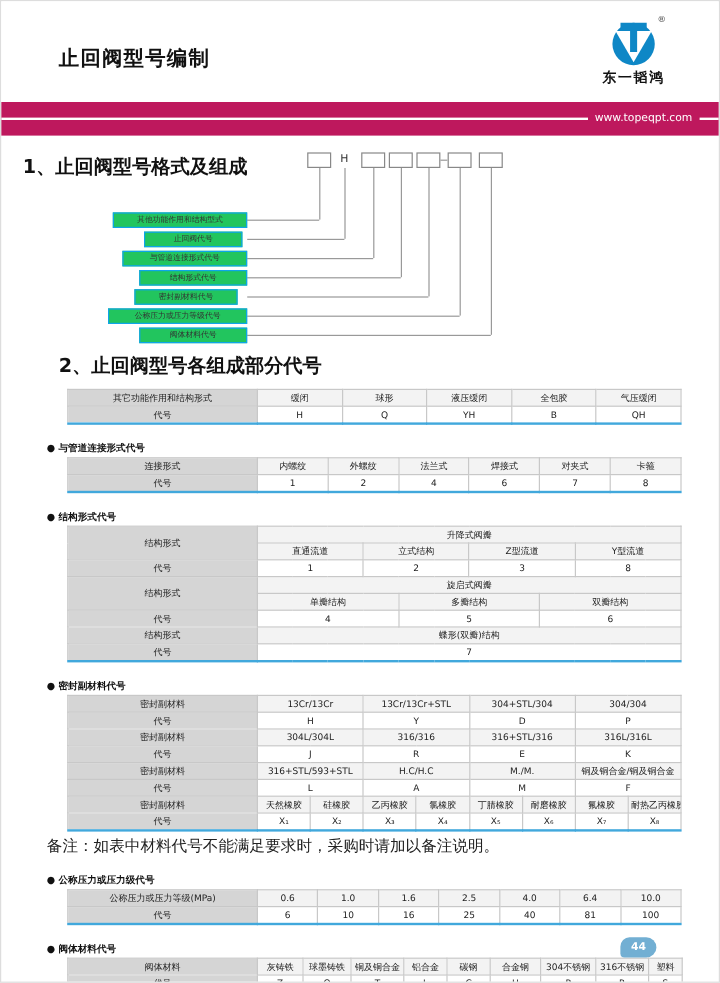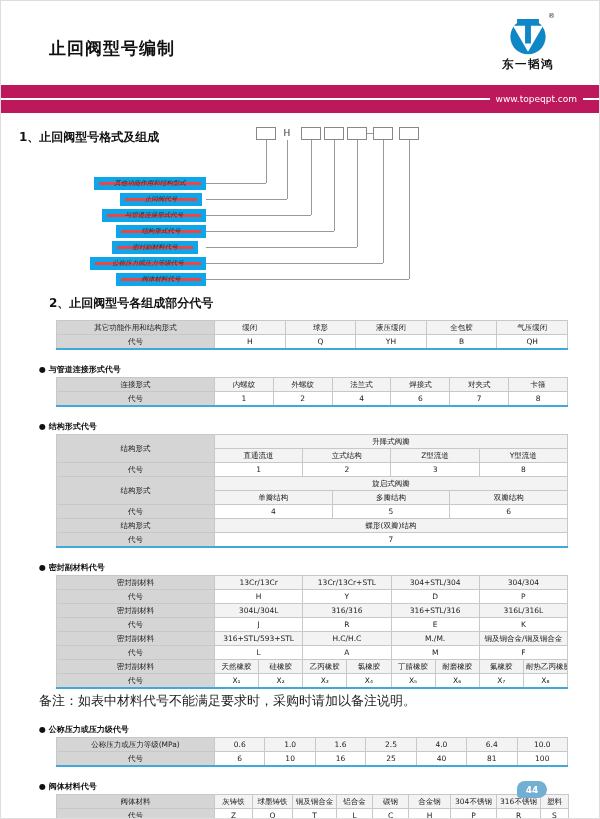--- a/index.html
+++ b/index.html
@@ -16,26 +16,26 @@
   .reg-mark{position:absolute;right:8px;top:-2px;font-size:7px;color:#333;}
   .logo-name{font-size:11.5px;font-weight:bold;color:#111;letter-spacing:1.5px;margin-top:1px;white-space:nowrap;}
   
   .banner{height:28px;background:#be185d;display:flex;align-items:center;}
   .bline{height:1.5px;background:#fff;}
   .bline.grow{flex:1;}
   .bline.short{width:16px;}
   .site-url{color:#fff;font-size:9px;margin:0 6px;white-space:nowrap;}
   
   .diagram{position:relative;height:166px;margin-top:12px;}
-  .sec-heading{font-size:12px;font-weight:bold;color:#111;}
+  .sec-heading{font-size:16px;font-weight:bold;color:#111;}
   .diagram .sec-heading{position:absolute;left:18px;top:4px;margin:0;}
   .dbox{position:absolute;top:2px;width:20px;height:13px;border:1px solid #888;background:#fff;box-sizing:border-box;}
   .dletter{position:absolute;top:3px;width:16px;text-align:center;font-size:9px;color:#333;}
-  .dlabel{position:absolute;height:13px;border:5px solid #0ea5e9;box-sizing:border-box;background:#ef4444;
-          display:flex;align-items:center;justify-content:center;font-size:6.5px;color:#333;white-space:nowrap;font-style:italic;}
+  .dlabel{position:absolute;height:13px;border:1px solid #0ea5e9;box-sizing:border-box;background:#22c55e;
+          display:flex;align-items:center;justify-content:center;font-size:6.5px;color:#333;white-space:nowrap;}
   .hline,.vline,.dash{position:absolute;background:#999;}
   .hline{height:1px;}
   .vline{width:1px;}
   .dash{height:1px;}
   
   .sec2-heading{margin:4px 0 8px 48px;}
   .block{margin:0 33px 14px 38px;}
   .bullet-title{font-size:8px;font-weight:bold;color:#111;margin-bottom:2px;}
   table{border-collapse:collapse;table-layout:fixed;width:512px;margin-left:17px;
         font-size:7.5px;border-bottom:2px solid #41A8DC;}

